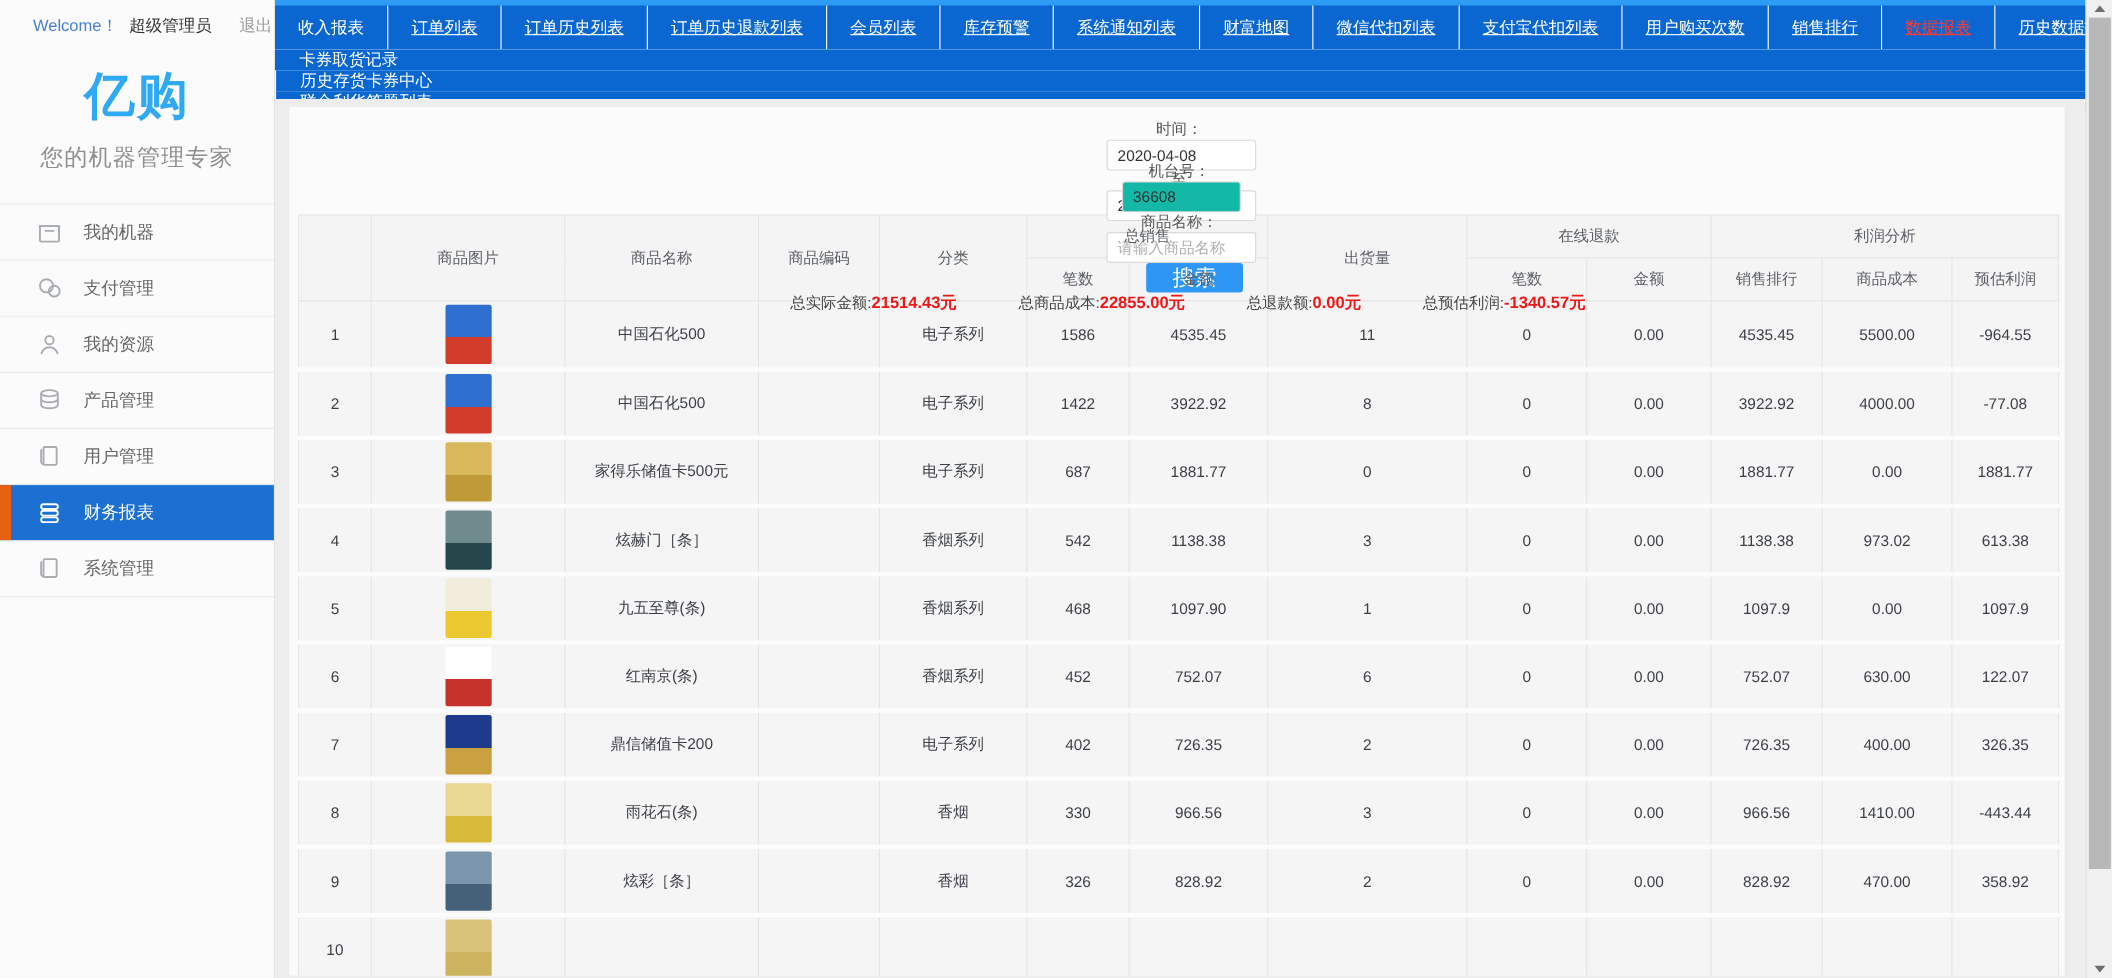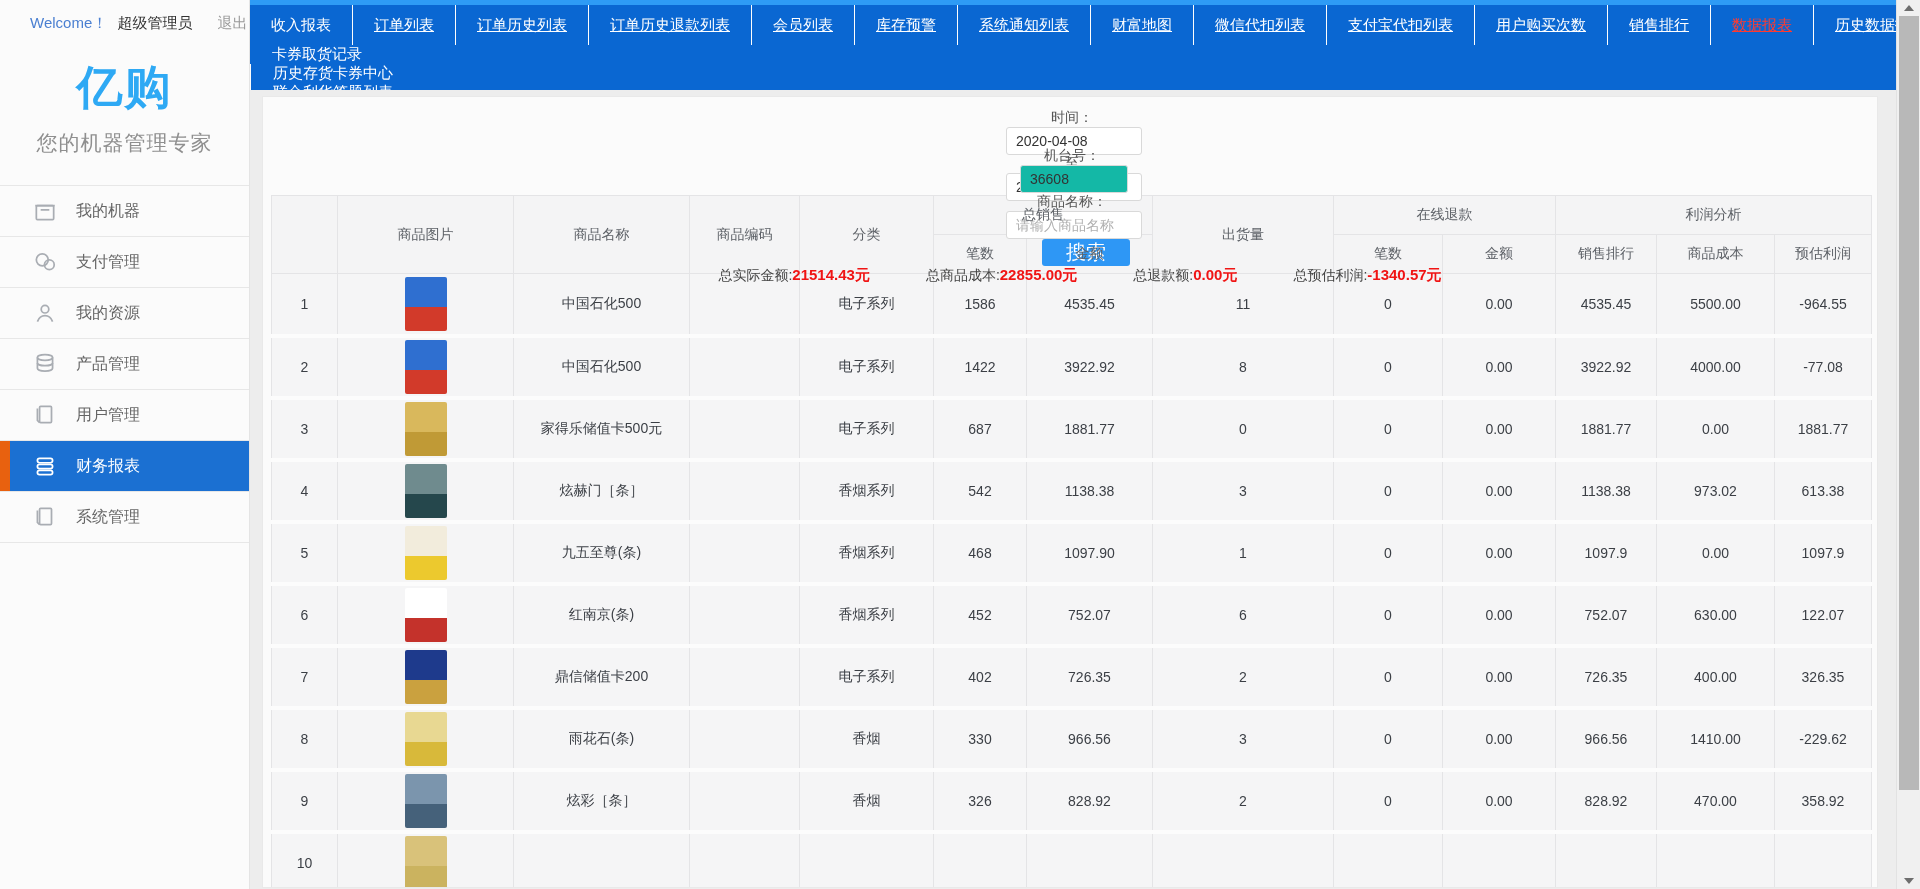--- a/index.html
+++ b/index.html
@@ -377,21 +377,21 @@
                   <td>雨花石(条)</td>
                   <td></td>
                   <td>香烟</td>
                   <td>330</td>
                   <td>966.56</td>
                   <td>3</td>
                   <td>0</td>
                   <td>0.00</td>
                   <td>966.56</td>
                   <td>1410.00</td>
-                  <td>-229.62</td>
+                  <td>-443.44</td>
                 </tr>
                 <tr>
                   <td>9</td>
                   <td>
                     <div class="prod-img" style="background: linear-gradient(rgb(123, 149, 173) 55%, rgb(69, 97, 122) 55%);"></div>
                   </td>
                   <td>炫彩［条］</td>
                   <td></td>
                   <td>香烟</td>
                   <td>326</td>

